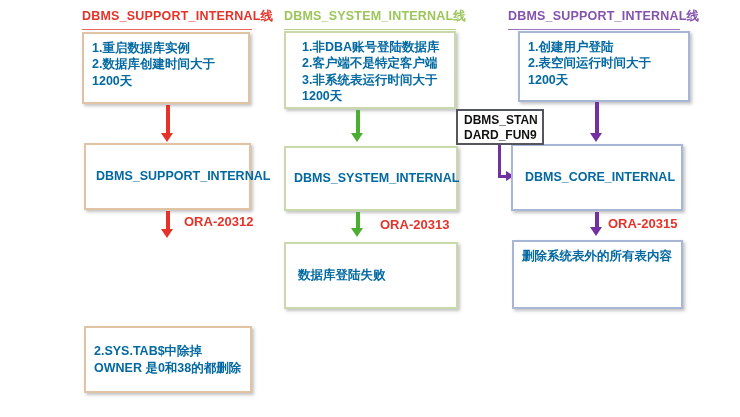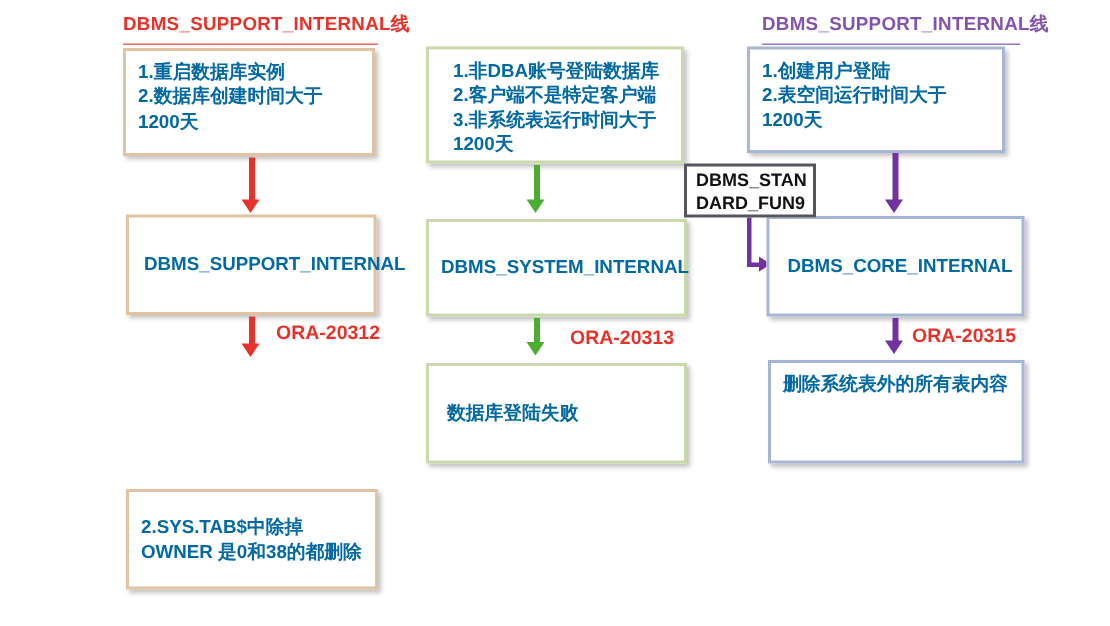--- a/index.html
+++ b/index.html
@@ -67,40 +67,41 @@
 
   <div class="box b-orange v-center" style="left:84px;top:143px;width:167px;height:67px;padding-left:10px;">DBMS_SUPPORT_INTERNAL</div>
 
   <div class="line red-bg" style="left:166px;top:211px;width:4px;height:19px;"></div>
   <div class="head-down h-red" style="left:161px;top:229px;"></div>
   <div class="err" style="left:184px;top:214px;">ORA-20312</div>
 
 
   <div class="box b-orange v-center" style="left:84px;top:326px;width:168px;height:67px;">2.SYS.TAB$中除掉OWNER 是0和38的都删除</div>
 
+  <div class="col-title t-green" style="left:284px;top:8px;width:172px;">DBMS_SYSTEM_INTERNAL线</div>
 
   <div class="box b-green" style="left:284px;top:31px;width:172px;height:78px;padding-left:16px;">1.非DBA账号登陆数据库
 2.客户端不是特定客户端
 3.非系统表运行时间大于
 1200天</div>
 
   <div class="line green-bg" style="left:356px;top:110px;width:4px;height:24px;"></div>
   <div class="head-down h-green" style="left:351px;top:133px;"></div>
 
   <div class="box b-green v-center" style="left:284px;top:146px;width:174px;height:65px;">DBMS_SYSTEM_INTERNAL</div>
 
   <div class="line green-bg" style="left:356px;top:212px;width:4px;height:17px;"></div>
   <div class="head-down h-green" style="left:351px;top:228px;"></div>
   <div class="err" style="left:380px;top:217px;">ORA-20313</div>
 
   <div class="box b-green v-center" style="left:284px;top:242px;width:174px;height:67px;padding-left:12px;">数据库登陆失败</div>
 
   <div class="col-title t-purple" style="left:508px;top:8px;width:172px;">DBMS_SUPPORT_INTERNAL线</div>
 
-  <div class="box b-blue" style="left:498px;top:31px;width:172px;height:71px;">1.创建用户登陆
+  <div class="box b-blue" style="left:518px;top:31px;width:172px;height:71px;">1.创建用户登陆
 2.表空间运行时间大于
 1200天</div>
 
   <div class="line purple-bg" style="left:595px;top:102px;width:4px;height:32px;"></div>
   <div class="head-down h-purple" style="left:590px;top:133px;"></div>
 
   <div class="callout">DBMS_STAN
 DARD_FUN9</div>
 
   <div class="line purple-bg" style="left:498px;top:143px;width:3px;height:35px;"></div>

